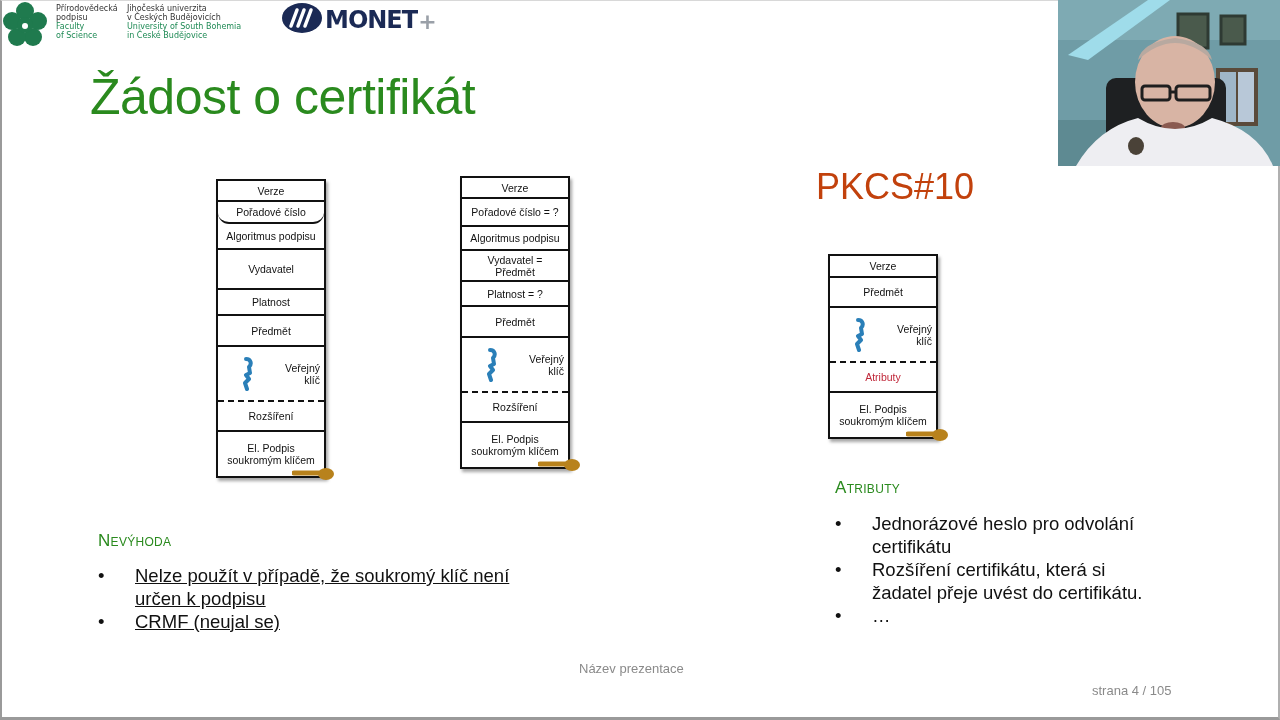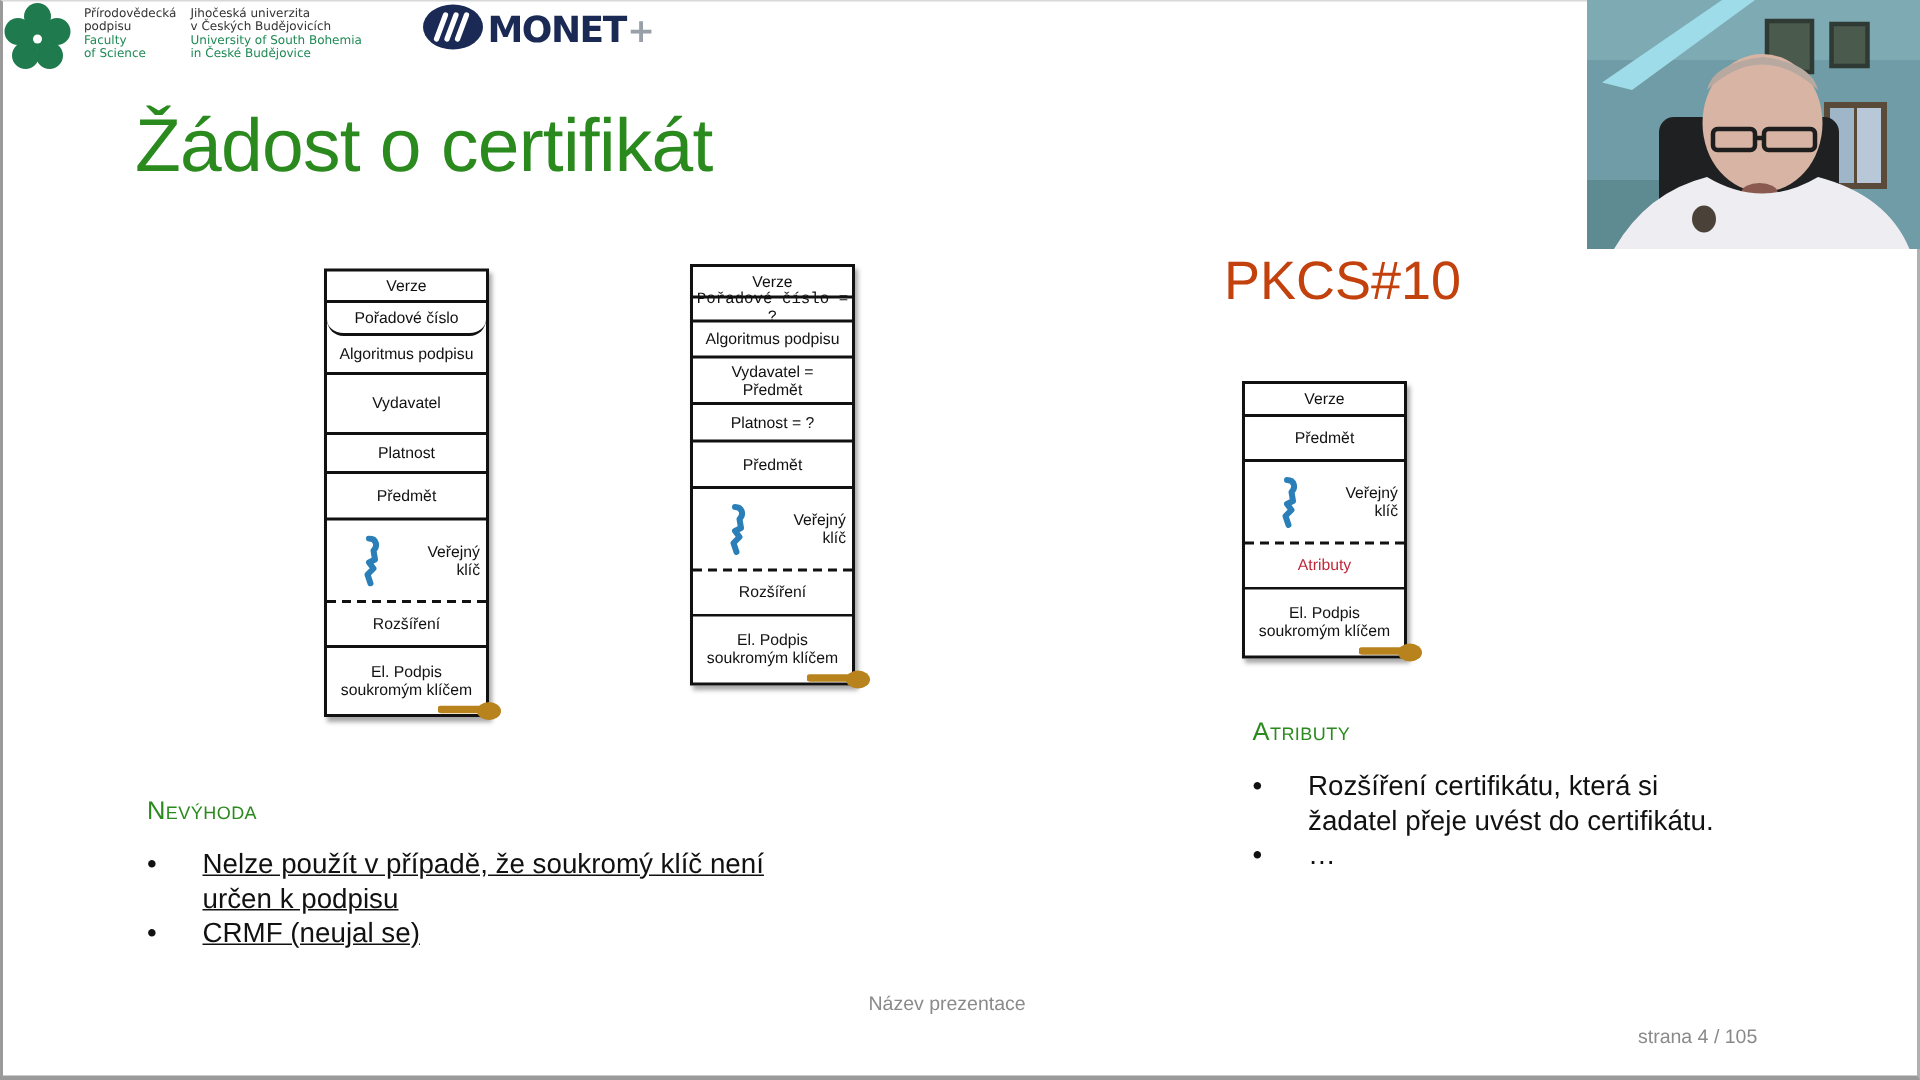--- a/index.html
+++ b/index.html
@@ -101,21 +101,21 @@
     <span style="max-width:100px;">El. Podpis soukromým klíčem</span>
     <svg class="privkey" style="right:-12px; bottom:-6px;" viewBox="0 0 44 18">
         <path d="M2 9 L28 9" stroke="#b8821c" stroke-width="5" stroke-linecap="round"></path>
         <ellipse cx="34" cy="10" rx="8" ry="6" fill="#b8821c"></ellipse>
       </svg>
   </div>
 </div>
 
 <div class="cert" style="left:460px; top:176px;">
   <div class="cell" style="height:21px;">Verze</div>
-  <div class="cell" style="height:16px;font-family:Liberation Mono, monospace;">Pořadové číslo = ?</div>
+  <div class="cell" style="height:28px;">Pořadové číslo = ?</div>
   <div class="cell" style="height:24px;">Algoritmus podpisu</div>
   <div class="cell" style="height:31px; padding:0 22px;">Vydavatel = Předmět</div>
   <div class="cell" style="height:25px;">Platnost = ?</div>
   <div class="cell" style="height:31px;">Předmět</div>
   <div class="cell key" style="height:55px; border-bottom:2px dashed #111;">
     <svg class="pubkey" viewBox="0 0 20 34">
         <path d="M8 2 C13 2 14 7 11 10 L12 16 L8 18 L11 22 L7 26 L9 32" stroke="#2a7fb8" stroke-width="4" fill="none" stroke-linecap="round" stroke-linejoin="round"></path>
       </svg>
     <span style="max-width:46px;">Veřejný klíč</span>
   </div>
@@ -149,20 +149,21 @@
 </div>
 
 <div class="h-small" style="left:98px; top:531px;">Nevýhoda</div>
 <ul class="bullets" style="left:95px; top:564px; width:420px;text-decoration:underline;">
   <li>Nelze použít v případě, že soukromý klíč není určen k podpisu</li>
   <li>CRMF (neujal se)</li>
 </ul>
 
 <div class="h-small" style="left:835px; top:478px;">Atributy</div>
 <ul class="bullets" style="left:832px; top:512px; width:320px;">
+  <li>Jednorázové heslo pro odvolání certifikátu</li>
   <li>Rozšíření certifikátu, která si žadatel přeje uvést do certifikátu.</li>
   <li>…</li>
 </ul>
 
 <div class="footer-left">Název prezentace</div>
 <div class="footer-right">strana 4 / 105</div>
 
 <div class="webcam">
   <svg width="222" height="166" viewBox="0 0 222 166">
     <rect width="222" height="166" fill="#6f9ca6"></rect>

